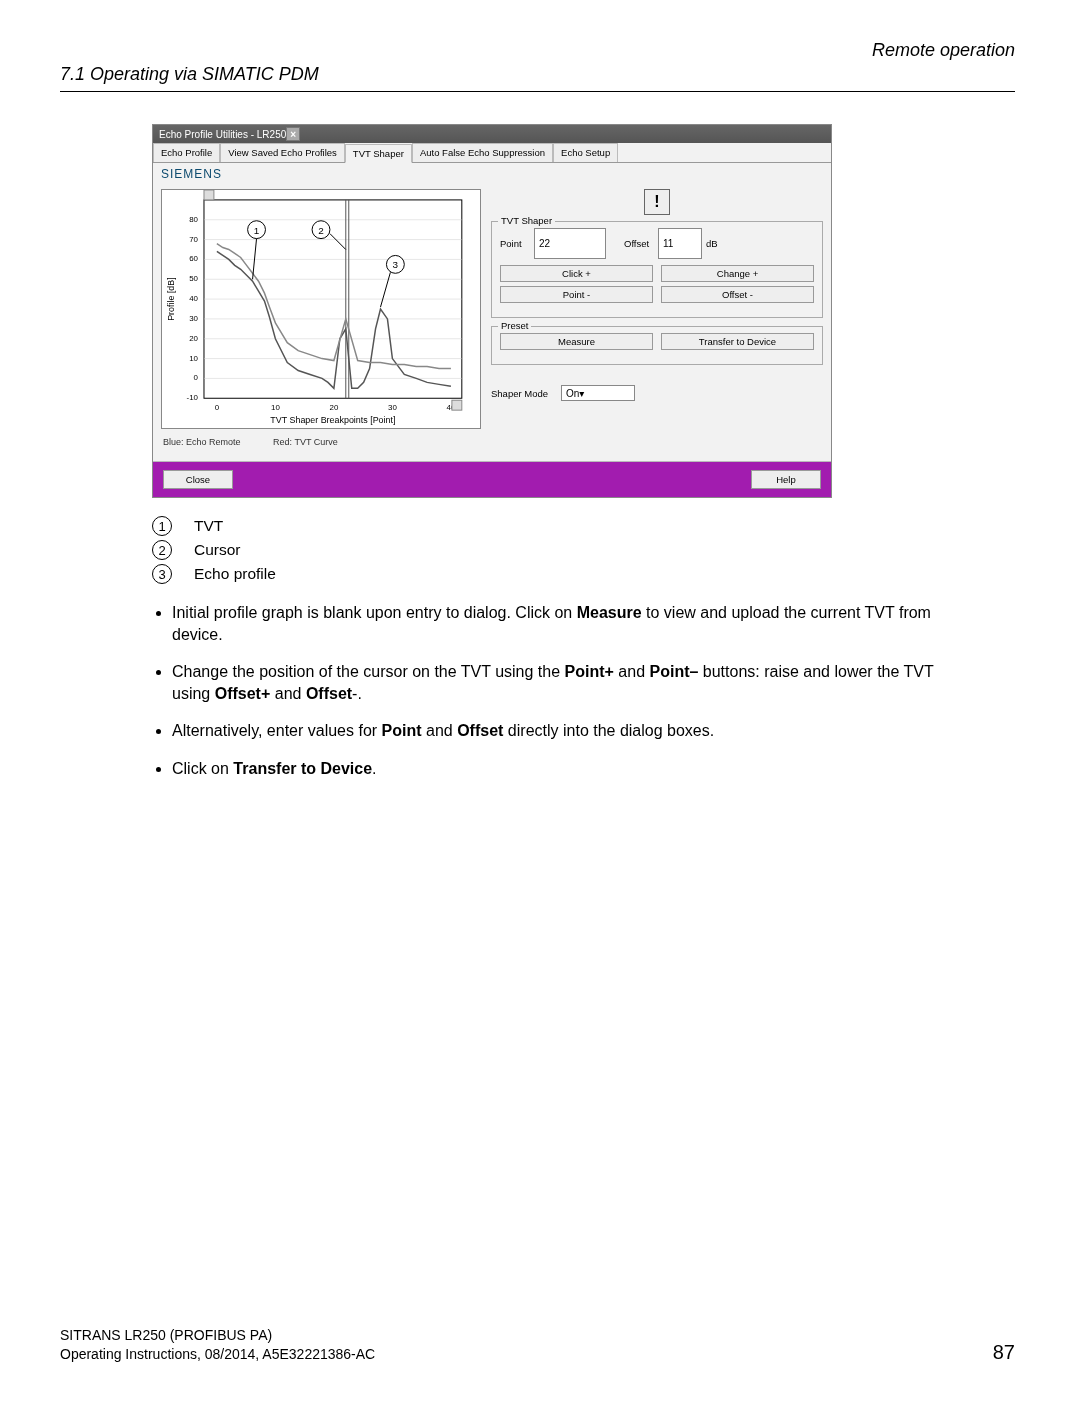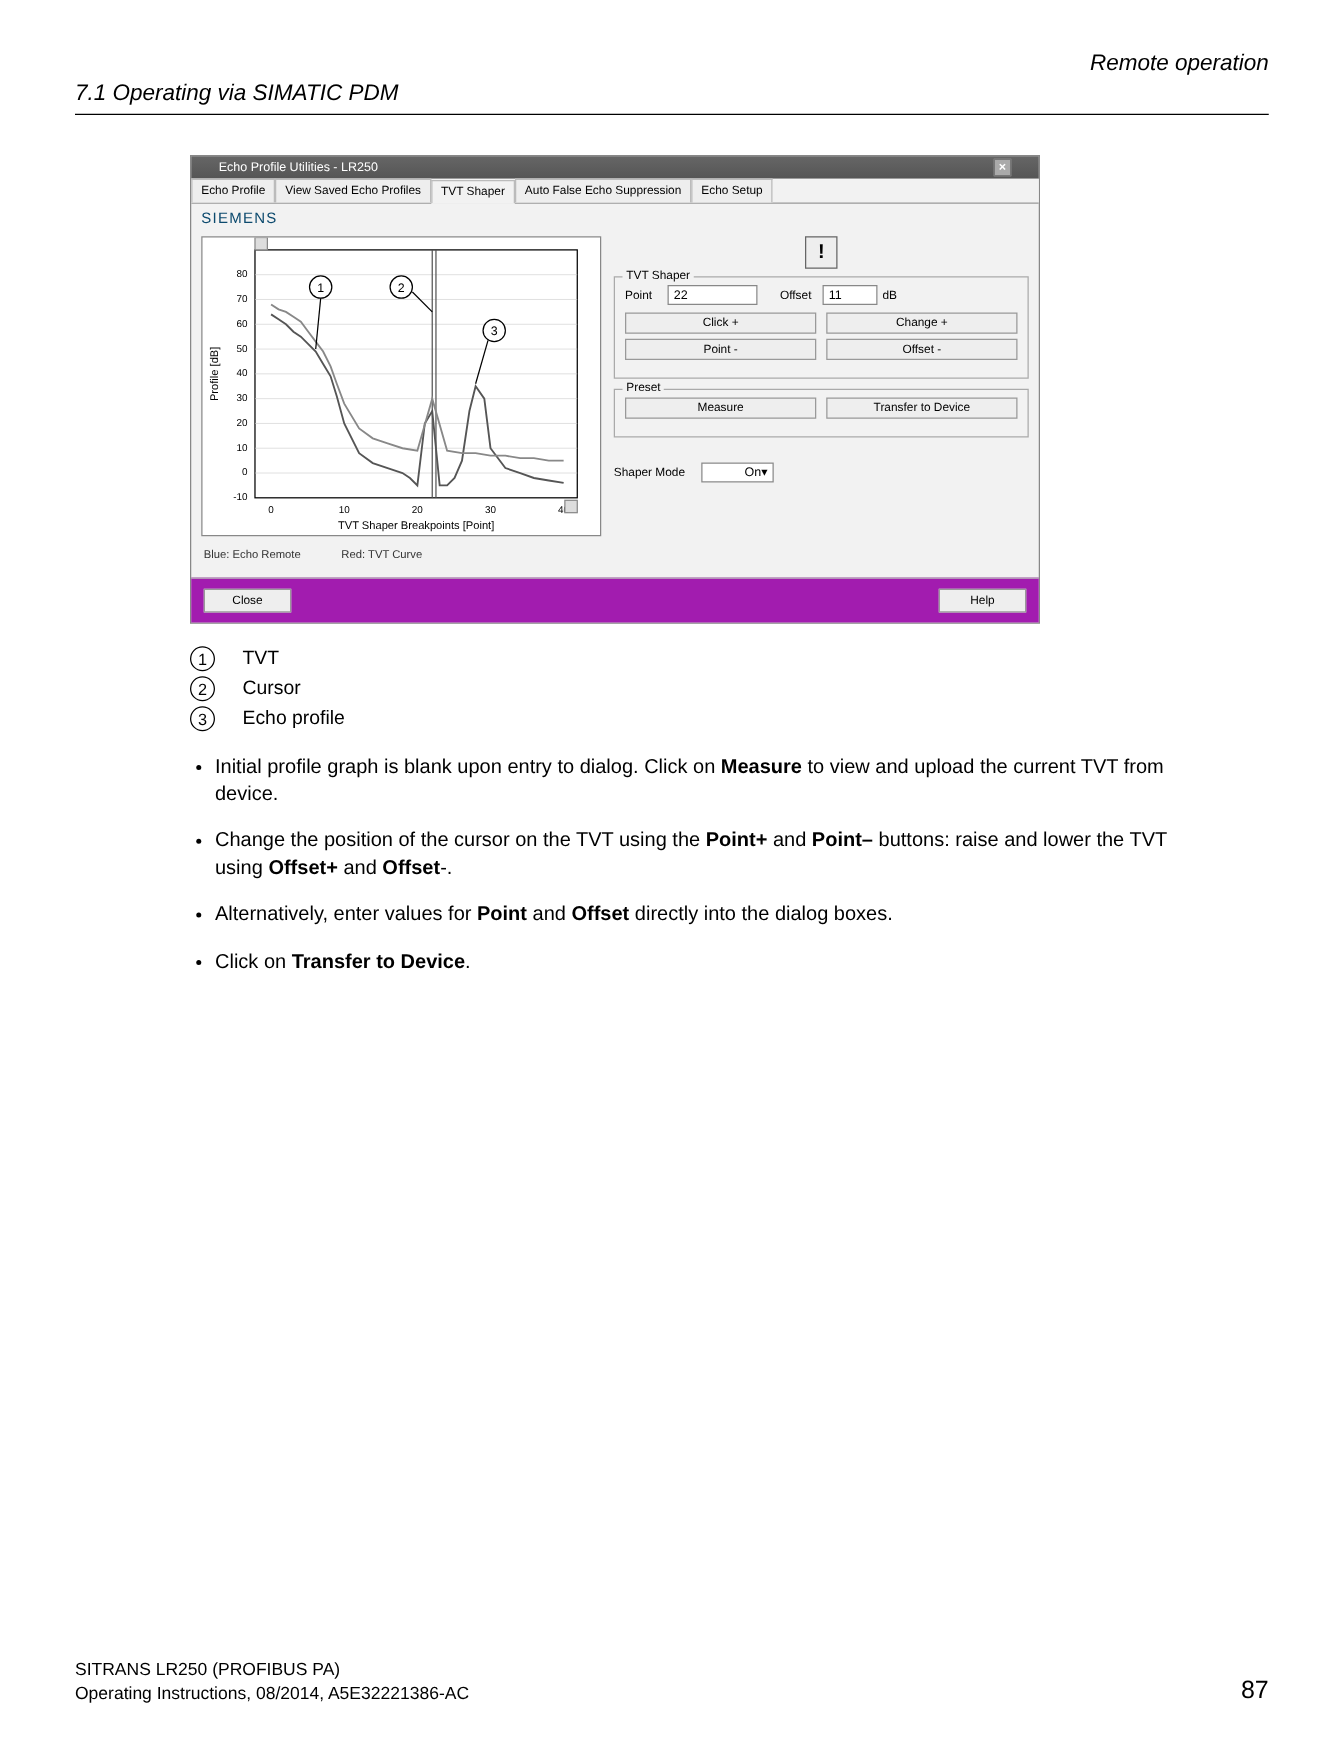--- a/index.html
+++ b/index.html
@@ -2,43 +2,43 @@
 <html><head>
 <meta charset="utf-8">
 <style>
 *{box-sizing:border-box;margin:0;padding:0}
 body{font-family:Arial,Helvetica,sans-serif;font-size:14px;color:#000;background:#fff;width:1075px;height:1404px;position:relative;padding:40px 60px 50px 60px}
 .header{text-align:right;font-style:italic;font-size:18px;margin-bottom:3px}
 .subhead{font-style:italic;font-size:18px;margin-bottom:6px}
 .rule{border:0;border-top:1.5px solid #000;margin-bottom:32px}
 .screenshot-wrap{margin-left:92px;margin-right:80px}
 .app-window{border:1px solid #888;background:#f2f2f2;font-size:10px;width:680px}
-.titlebar{background:linear-gradient(#666,#555);color:#fff;padding:2px 22px;display:flex;justify-content:space-between;align-items:center}
+.titlebar{background:linear-gradient(#666,#555);color:#fff;padding:2px 6px;display:flex;justify-content:flex-start;align-items:center}
 .titlebar-x{background:#aaa;color:#fff;width:14px;height:14px;display:flex;align-items:center;justify-content:center;font-weight:bold;border:1px solid #777}
 .tabrow{display:flex;background:#f2f2f2;border-bottom:1px solid #999}
 .tab{padding:3px 7px;border:1px solid #bbb;border-bottom:none;background:#eee;margin-right:0;font-size:9.5px}
 .tab.active{background:#f2f2f2;border-bottom:1px solid #f2f2f2;position:relative;top:1px}
 .siemens-bar{padding:4px 8px;font-weight:normal;color:#0c4a6e;font-size:12px;letter-spacing:1px}
 .main-pane{display:flex;padding:4px 8px 8px 8px;gap:10px}
 .chart-box{width:320px}
 .chart-svg{width:320px;height:240px;background:#fff;border:1px solid #888}
 .legend-row{font-size:9px;padding:6px 2px;color:#333}
 .legend-row span{margin-right:30px}
 .controls{flex:1}
 .warn-icon{width:26px;height:26px;border:1px solid #666;background:#eee;display:flex;align-items:center;justify-content:center;margin:0 auto 6px auto}
 .warn-icon-inner{font-weight:bold;font-size:16px}
 .fieldset{border:1px solid #aaa;padding:6px 8px 10px 8px;margin-bottom:8px;position:relative}
 .fs-legend{position:absolute;top:-7px;left:6px;background:#f2f2f2;padding:0 3px;font-size:9.5px}
 .ctrl-row{display:flex;align-items:center;gap:4px;margin-bottom:6px}
 .ctrl-label{font-size:9.5px;min-width:30px}
-.ctrl-input{border:1px solid #888;background:#fff;padding:1px 4px;font-size:10px;height:16px}
+.ctrl-input{border:1px solid #888;background:#fff;padding:1px 4px;font-size:10px;height:31px}
 .btn{border:1px solid #999;background:#eee;padding:2px 0;font-size:9.5px;text-align:center;flex:1}
 .btn-row{display:flex;gap:8px;margin-bottom:4px}
 .shaper-row{display:flex;align-items:center;gap:6px;margin-top:20px}
-.select{border:1px solid #888;background:#fff;padding:1px 4px;font-size:10px;height:16px;width:58px;display:flex;justify-content:flex-end;align-items:center}
+.select{border:1px solid #888;background:#fff;padding:1px 4px;font-size:10px;height:16px;width:74px;display:flex;justify-content:flex-start;align-items:center}
 .bottombar{display:flex;justify-content:space-between;padding:8px 10px;border-top:1px solid #bbb;background:#a21caf}
 .bottombar .btn{flex:0 0 70px;padding:3px 0}
 .callout-list{margin-left:92px;margin-top:18px;font-size:15.5px}
 .callout-item{display:flex;align-items:center;margin-bottom:4px}
 .circled{width:20px;height:20px;border:1.4px solid #000;border-radius:50%;display:flex;align-items:center;justify-content:center;font-size:13px;margin-right:22px}
 .bullets{margin-left:92px;margin-right:60px;margin-top:18px;font-size:16px;line-height:1.35}
 .bullets li{list-style:disc;margin-left:20px;margin-bottom:16px}
 .bold{font-weight:bold}
 .footer{position:absolute;bottom:40px;left:60px;right:60px;display:flex;justify-content:space-between;align-items:flex-end;font-size:14px}
 .footer-left{line-height:1.35}

